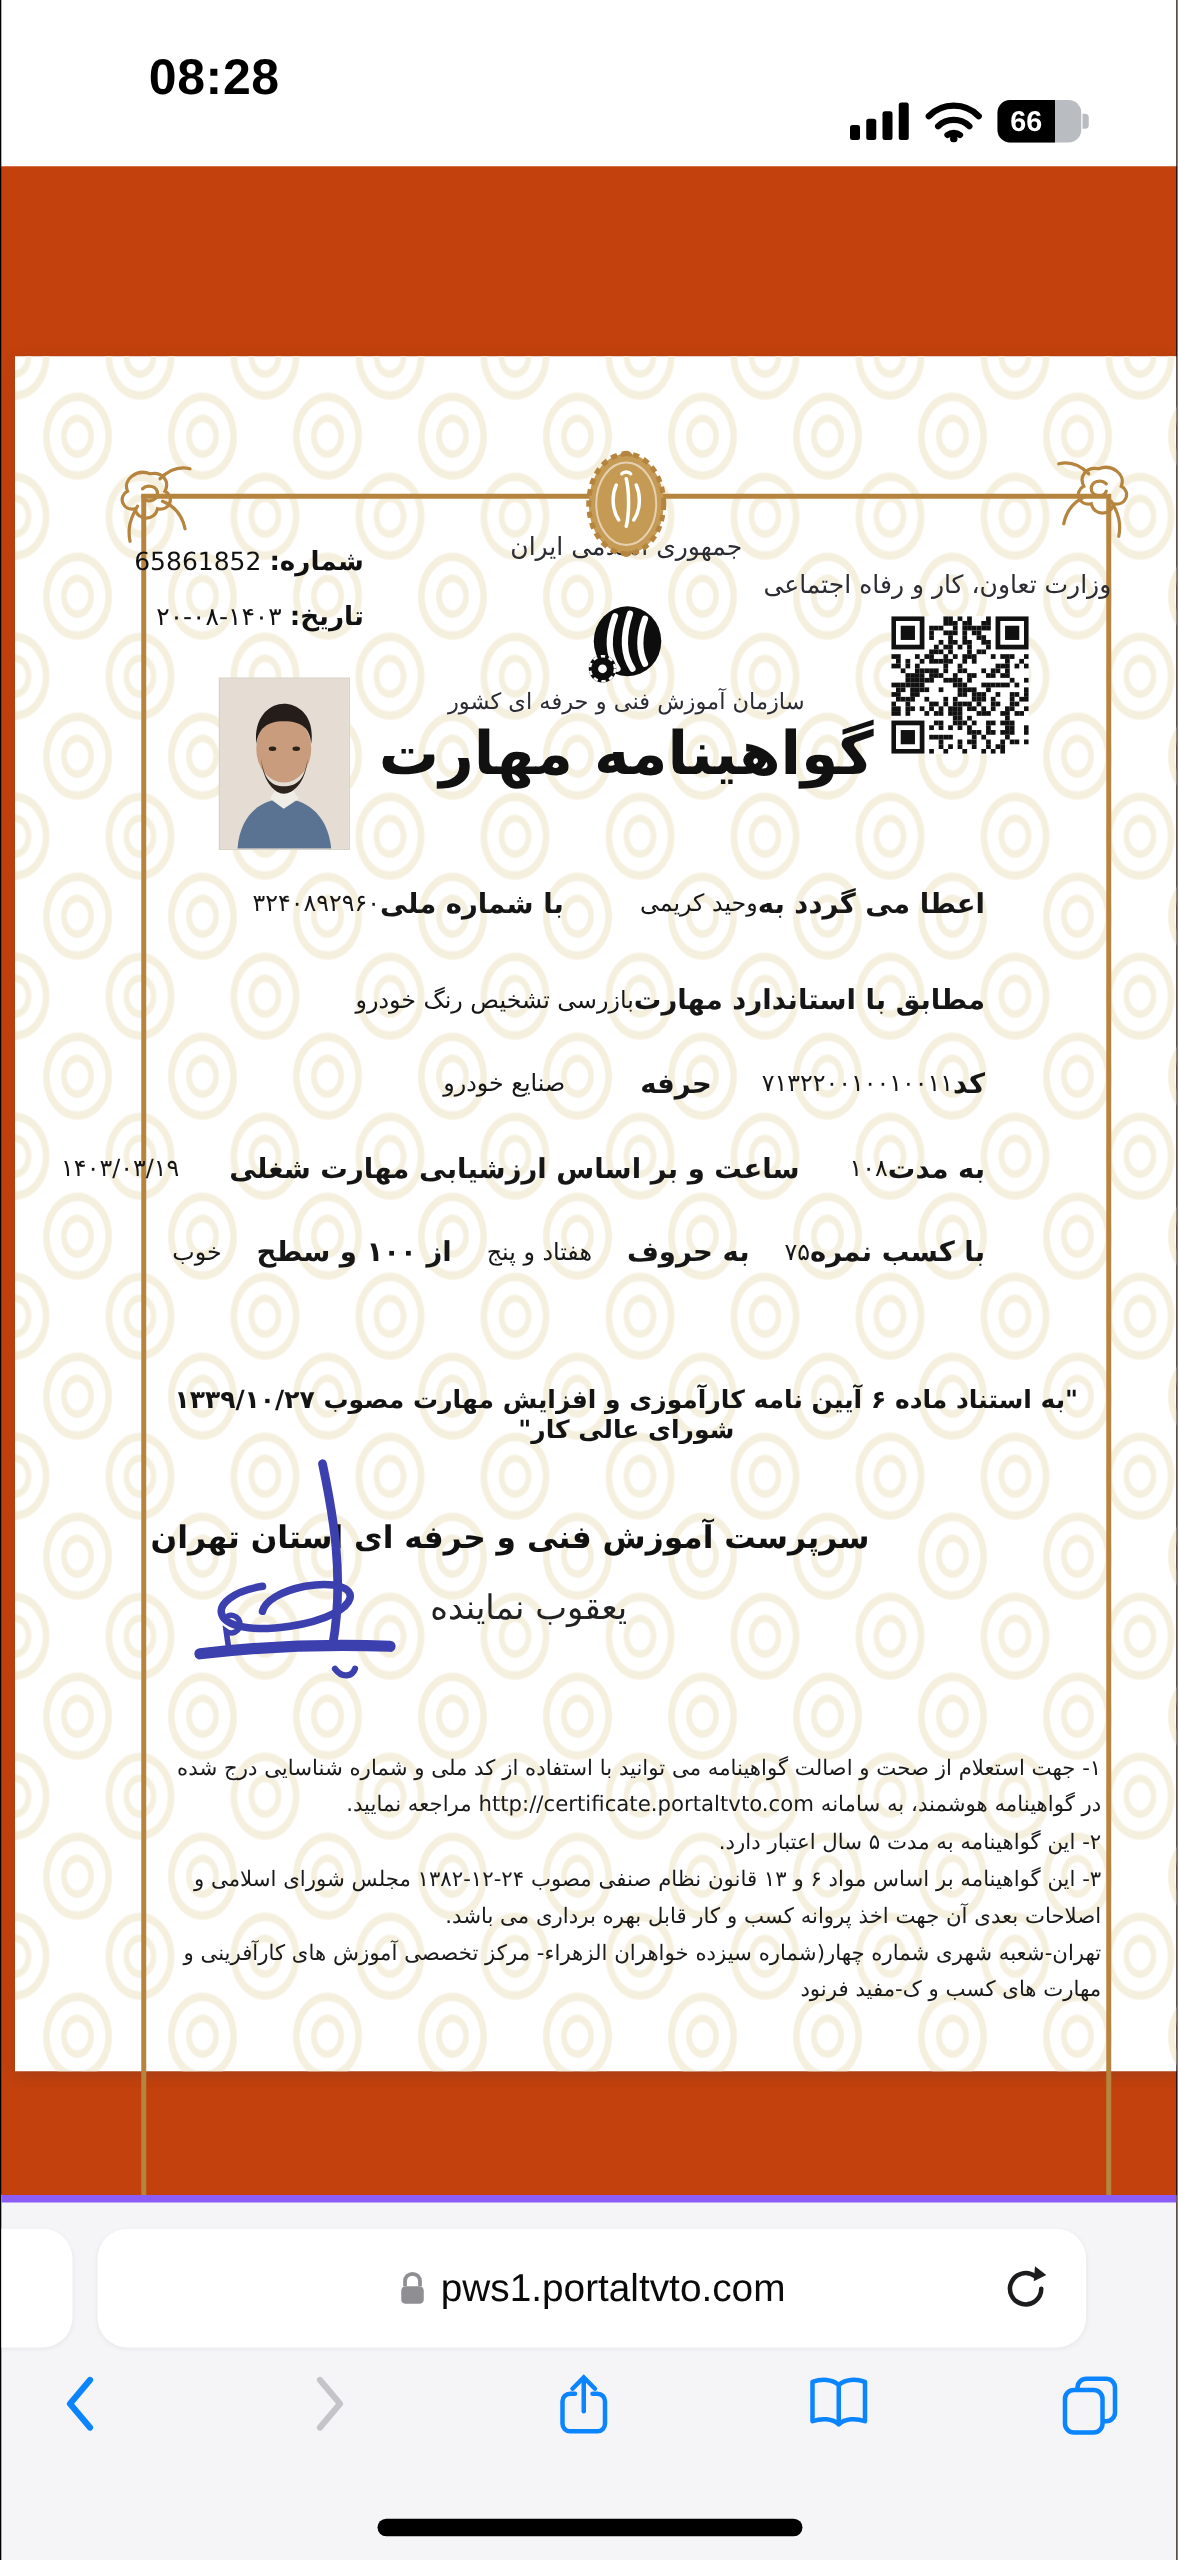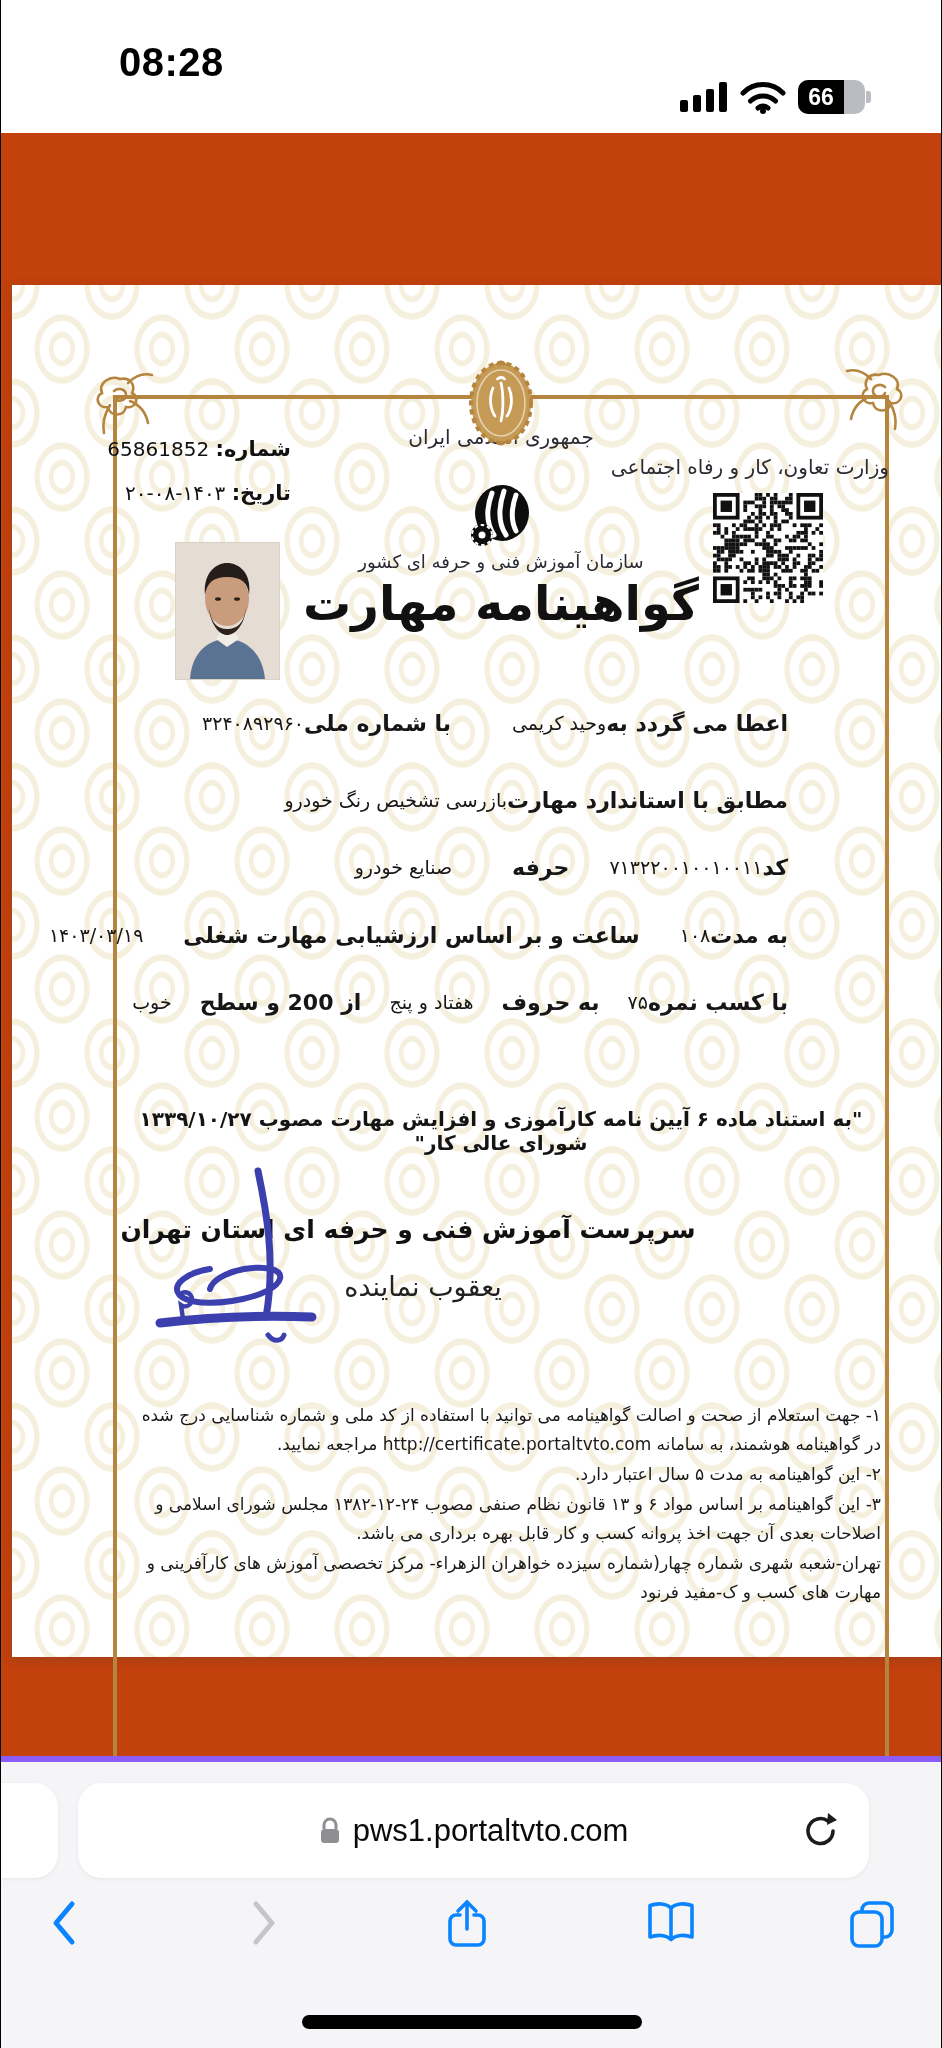--- a/index.html
+++ b/index.html
@@ -534,21 +534,21 @@
       <b>به مدت</b>
       <span class="g40 fa-num">۱۰۸</span>
       <b class="g40">ساعت و بر اساس ارزشیابی مهارت شغلی</b>
       <span class="push-left fa-num">۱۴۰۳/۰۳/۱۹</span>
     </div>
     <div class="row r5">
       <b>با کسب نمره</b>
       <span class="g28 fa-num">۷۵</span>
       <b class="g28">به حروف</b>
       <span class="g28">هفتاد و پنج</span>
-      <b class="g28">از 200 و سطح</b>
+      <b class="g28">از ۱۰۰ و سطح</b>
       <span class="g28">خوب</span>
     </div>
 
     <div class="quote">"به استناد ماده ۶ آیین نامه کارآموزی و افزایش مهارت مصوب ۱۳۳۹/۱۰/۲۷ شورای عالی کار"</div>
 
     <div class="sig-title">سرپرست آموزش فنی و حرفه ای استان تهران</div>
     <div class="sig-name">یعقوب نماینده</div>
 
     <svg class="signature" width="215" height="185" viewBox="0 0 215 185">
       <g fill="none" stroke="#3c3fae" stroke-linecap="round">

